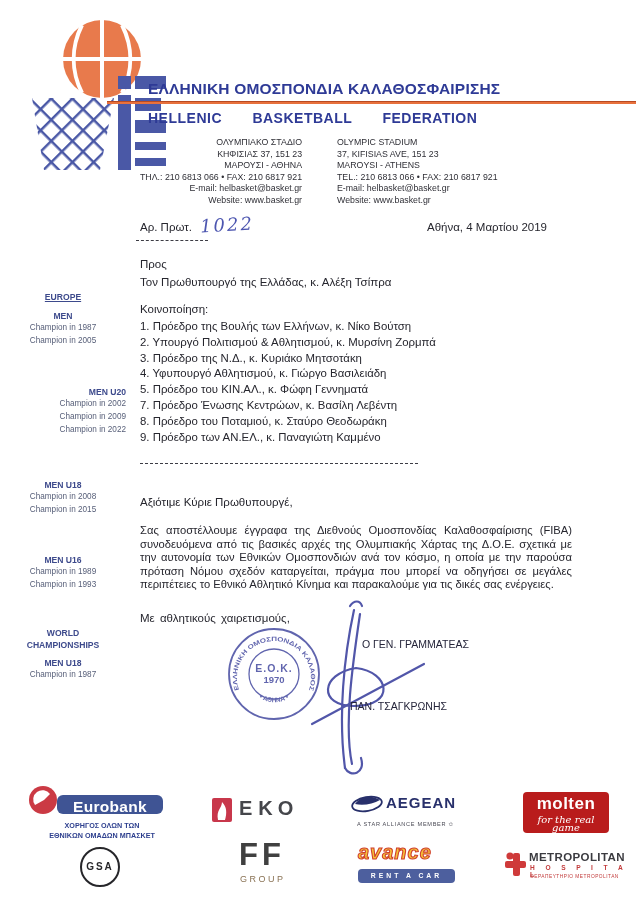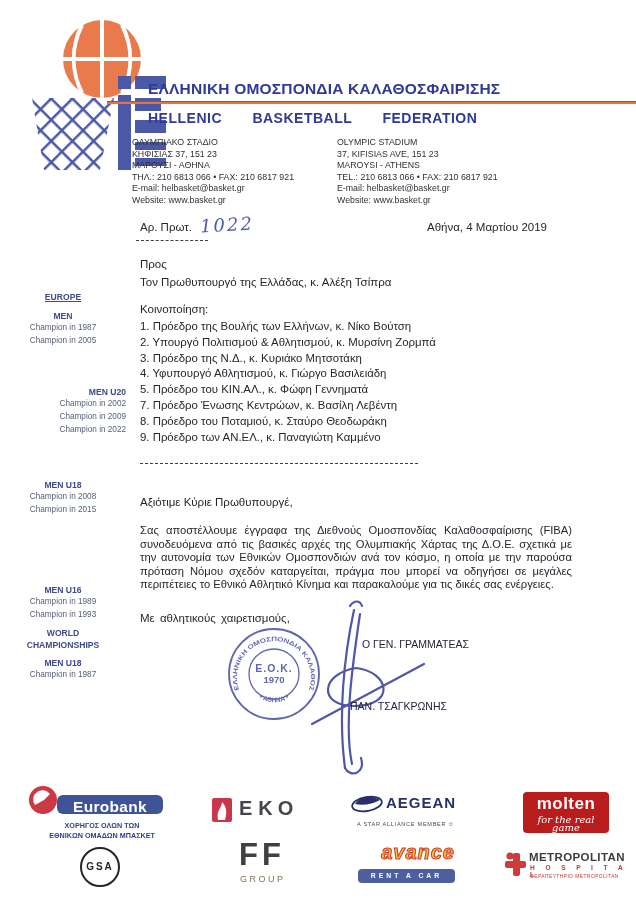--- a/index.html
+++ b/index.html
@@ -9,21 +9,21 @@
     font-family:"Liberation Sans", sans-serif; color:#26262e; overflow:hidden;
     margin:0 auto;
   }
   .abs { position:absolute; }
 
   
   .title-gr { left:148px; top:80px; font-size:15.5px; font-weight:bold; color:#2e3a96; letter-spacing:.2px; }
   .orange-rule { left:107px; top:101px; right:0; height:3px; background:#e8713d; border-top:1px solid #b84a22; }
   .title-en { left:148px; top:110px; font-size:14px; font-weight:bold; color:#2e3a96; word-spacing:26px; letter-spacing:.5px; }
   .addr { font-size:8.8px; line-height:11.6px; color:#2f2f36; }
-  .addr-gr { left:132px; top:137px; }
+  .addr-gr { left:140px; top:137px;text-align:right; }
   .addr-en { left:337px; top:137px; }
 
   
   .ref-label { left:140px; top:221px; font-size:11.5px; }
   .ref-number { left:200px; top:214px; font-size:18px; color:#4d56b0;
     font-family:"DejaVu Serif", serif; font-style:italic; letter-spacing:2px; transform:rotate(-3deg); }
   .ref-dashes { left:136px; top:240px; width:72px; border-top:1.5px dashed #3c3c44; }
   .date-line { left:427px; top:221px; font-size:11.5px; }
 
   
@@ -33,21 +33,21 @@
   .cc-list { left:140px; top:319px; width:340px; font-size:11.4px; }
   .cc-list div { line-height:15.8px; }
   .cc-dashes { left:140px; top:463px; width:278px; border-top:1.5px dashed #3c3c44; }
 
   
   .side { left:0; width:126px; text-align:center; color:#565e78; }
   .side h4 { font-size:8.6px; font-weight:bold; color:#3d4a8c; line-height:12px; }
   .side .u { text-decoration:underline; }
   .side div { font-size:8.2px; line-height:12.8px; }
   .s0 { top:291px; } .s1 { top:310px; } .s2 { top:386px;text-align:right; } .s3 { top:479px; }
-  .s4 { top:584px; } .s5 { top:627px; } .s6 { top:657px; }
+  .s4 { top:554px; } .s5 { top:627px; } .s6 { top:657px; }
 
   
   .salutation { left:140px; top:496px; font-size:11.5px; }
   .paragraph { left:140px; top:524px; width:432px; font-size:11.2px; line-height:13.6px; text-align:justify; }
   .closing { left:140px; top:612px; font-size:11.5px; word-spacing:2px; }
 
   
   .sig-title { left:362px; top:638px; font-size:10.5px; color:#25253a; }
   .sig-name { left:350px; top:700px; font-size:10.5px; color:#25253a; }
   .stamp-svg { left:224px; top:624px; }
@@ -62,21 +62,21 @@
   .aeg-name { left:386px; top:794px; font-size:15px; font-weight:bold; color:#28306b; letter-spacing:1px; }
   .aeg-tag { left:357px; top:821px; font-size:5.6px; color:#4a4a55; letter-spacing:.7px; }
   .molten-box { left:523px; top:792px; width:86px; height:41px; background:#b91c1c; border-radius:4px; text-align:center; }
   .molten-name { font-size:17px; font-weight:800; color:#fff; letter-spacing:.5px; line-height:24px; }
   .molten-tag { font-size:10px; color:#fff; font-style:italic; font-family:"DejaVu Serif", serif; line-height:8px; }
   .gsa-circle { left:80px; top:847px; width:40px; height:40px; border:2.5px solid #26262a; border-radius:50%;
     text-align:center; line-height:36px; font-size:10px; font-weight:bold; letter-spacing:2px; color:#26262a; }
   .ff-name { left:239px; top:838px; font-size:31px; font-weight:800; color:#404040; letter-spacing:4px; line-height:34px; }
   .ff-sub { left:240px; top:874px; font-size:9px; letter-spacing:2.5px; color:#8a7355; }
   .av-box { left:358px; top:843px; width:97px; height:40px; }
-  .av-name { position:absolute; left:0; top:-2px; width:100%; text-align:right; font-size:20px; font-weight:800;
+  .av-name { position:absolute; left:0; top:-2px; width:100%; text-align:left; font-size:20px; font-weight:800;
     font-style:italic; color:#f6c437; -webkit-text-stroke:1.1px #d0402e; letter-spacing:1px; }
   .av-bar { position:absolute; left:0; top:26px; width:100%; height:14px; background:#4d5f9e; border-radius:4px;
     color:#fff; font-size:6.8px; font-weight:bold; letter-spacing:3px; text-align:center; line-height:14px; }
   .met-name { left:529px; top:851px; font-size:11.5px; font-weight:800; color:#3b3b40; letter-spacing:.4px; }
   .met-sub { left:530px; top:864px; font-size:6.6px; font-weight:bold; color:#c23b3b; letter-spacing:4.4px; }
   .met-tag { left:530px; top:874px; font-size:4.8px; color:#c23b3b; letter-spacing:.5px; }
 </style>
 </head>
 <body>
 

